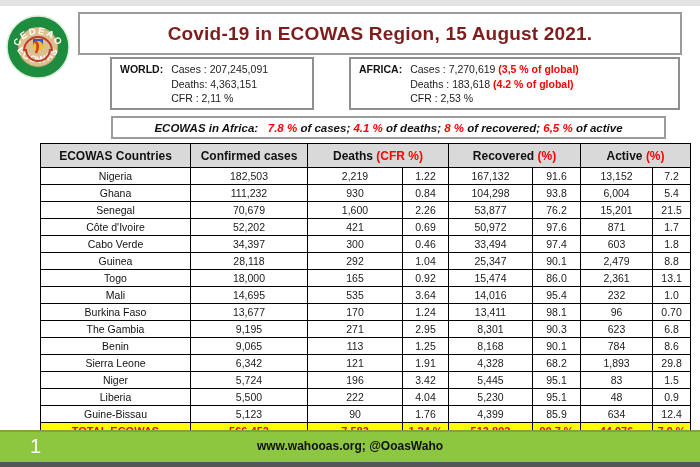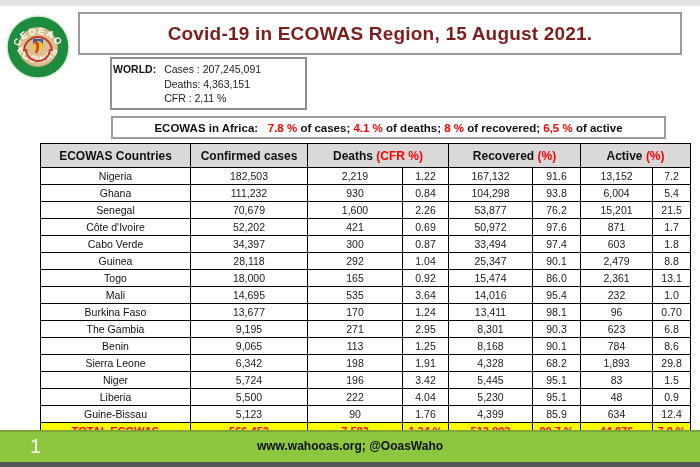--- a/index.html
+++ b/index.html
@@ -14,33 +14,33 @@
 
   .title-box {
     position:absolute; left:78px; top:12px; width:600px; height:39px;
     border:2px solid #9b9b9b; background:#fff;
     display:flex; align-items:center; justify-content:center;
     font-size:19px; font-weight:bold; color:#7f1d1d; letter-spacing:0.2px;
   }
 
   .stat-box {
     position:absolute; border:2px solid #8f8f8f; background:#fff;
-    font-size:10.5px; color:#222; padding:3px 6px 2px 1px; line-height:14.5px;
+    font-size:10.5px; color:#222; padding:3px 6px 2px 8px; line-height:14.5px;
     display:flex;
   }
   .stat-box .box-label { font-weight:bold; margin-right:8px; color:#111; }
   .world-box { left:110px; top:57px; width:186px; height:44px; }
   .africa-box { left:349px; top:57px; width:313px; height:44px; }
   .red { color:#ff0000; font-weight:bold; }
 
   .ecowas-strip {
     position:absolute; left:111px; top:116px; width:551px; height:19px;
     border:2px solid #9b9b9b; background:#fff;
     display:flex; align-items:center; justify-content:center;
-    font-size:11.5px; font-weight:bold; color:#111; white-space:pre;
+    font-size:11.5px; font-weight:bold; color:#111; white-space:pre;font-style:italic;
   }
 
   table.data {
     position:absolute; left:40px; top:143px; width:650px;
     border-collapse:collapse; table-layout:fixed;
   }
   table.data th, table.data td {
     border:1px solid #000; text-align:center; padding:0; overflow:hidden;
   }
   table.data thead th {
@@ -96,20 +96,30 @@
 
   <div class="stat-box world-box">
     <span class="box-label">WORLD:</span>
     <span>
       <span>Cases : 207,245,091</span><br>
       <span>Deaths: 4,363,151</span><br>
       <span>CFR : 2,11 %</span>
     </span>
   </div>
 
+  <div class="stat-box africa-box">
+    <span class="box-label">AFRICA:</span>
+    <span>
+      <span>Cases : 7,270,619</span>
+      <span class="red">(3,5 % of global)</span><br>
+      <span>Deaths : 183,618</span>
+      <span class="red">(4.2 % of global)</span><br>
+      <span>CFR : 2,53 %</span>
+    </span>
+  </div>
 
   <div class="ecowas-strip"><span>ECOWAS in Africa:</span><span>&nbsp;&nbsp;&nbsp;</span><span class="red">7.8 %</span><span> of cases; </span><span class="red">4.1 %</span><span> of deaths; </span><span class="red">8 %</span><span> of recovered; </span><span class="red">6,5 %</span><span> of active</span></div>
 
   <table class="data">
     <colgroup>
       <col style="width:150px">
         <col style="width:117px">
         <col style="width:95px">
         <col style="width:46px">
       <col style="width:84px">
@@ -164,21 +174,21 @@
           <td>0.69</td>
           <td>50,972</td>
           <td>97.6</td>
           <td>871</td>
           <td>1.7</td>
         </tr>
         <tr>
           <td class="country">Cabo Verde</td>
           <td>34,397</td>
           <td>300</td>
-          <td>0.87</td>
+          <td>0.46</td>
           <td>33,494</td>
           <td>97.4</td>
           <td>603</td>
           <td>1.8</td>
         </tr>
         <tr>
           <td class="country">Guinea</td>
           <td>28,118</td>
           <td>292</td>
           <td>1.04</td>
@@ -233,21 +243,21 @@
           <td>113</td>
           <td>1.25</td>
           <td>8,168</td>
           <td>90.1</td>
           <td>784</td>
           <td>8.6</td>
         </tr>
         <tr>
           <td class="country">Sierra Leone</td>
           <td>6,342</td>
-          <td>198</td>
+          <td>121</td>
           <td>1.91</td>
           <td>4,328</td>
           <td>68.2</td>
           <td>1,893</td>
           <td>29.8</td>
         </tr>
         <tr>
           <td class="country">Niger</td>
           <td>5,724</td>
           <td>196</td>

